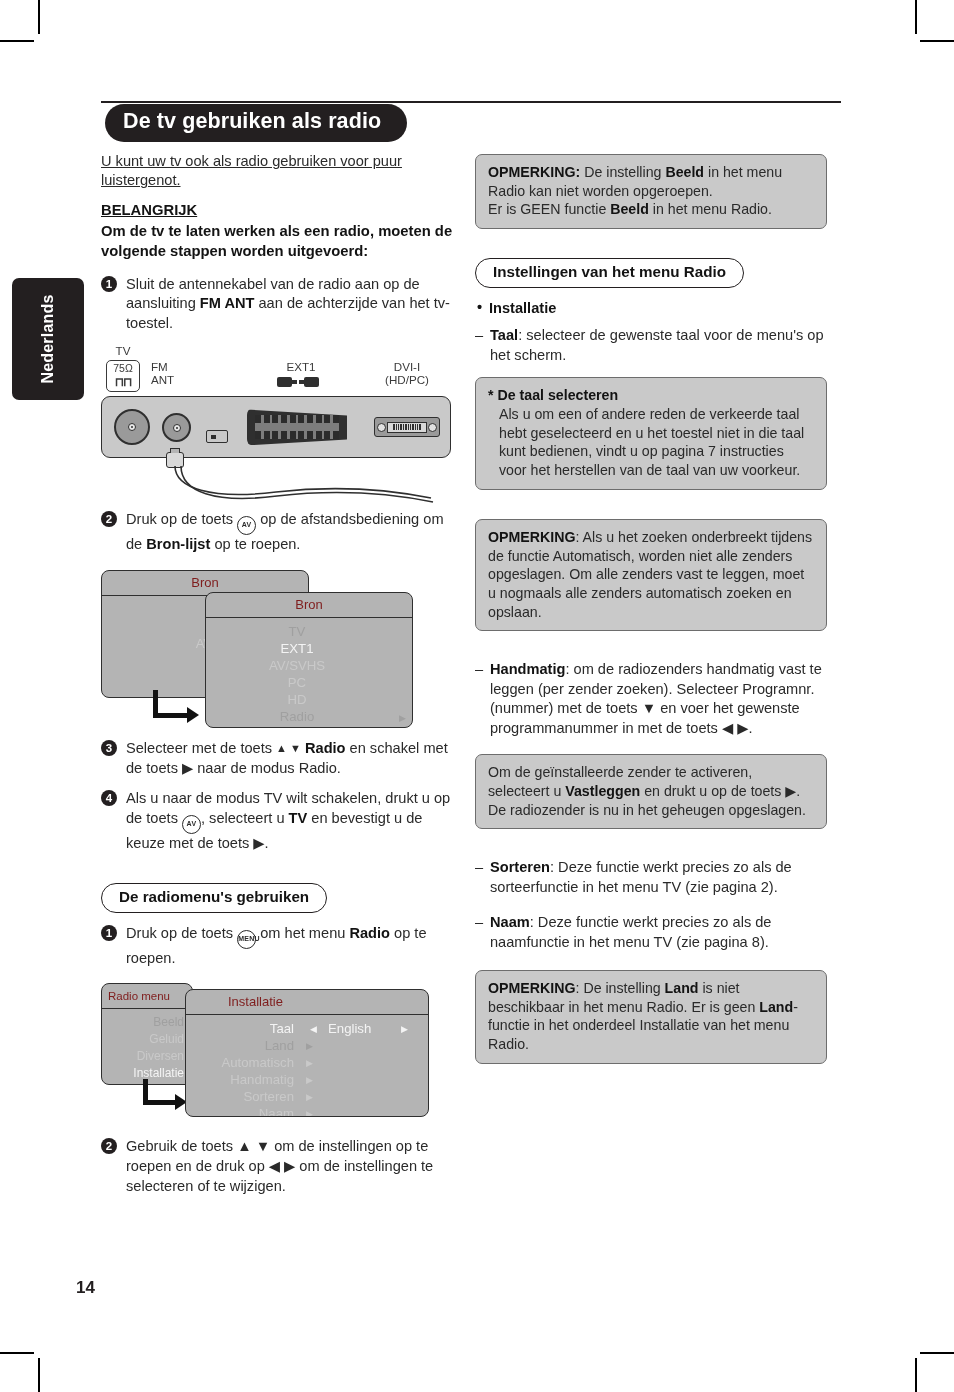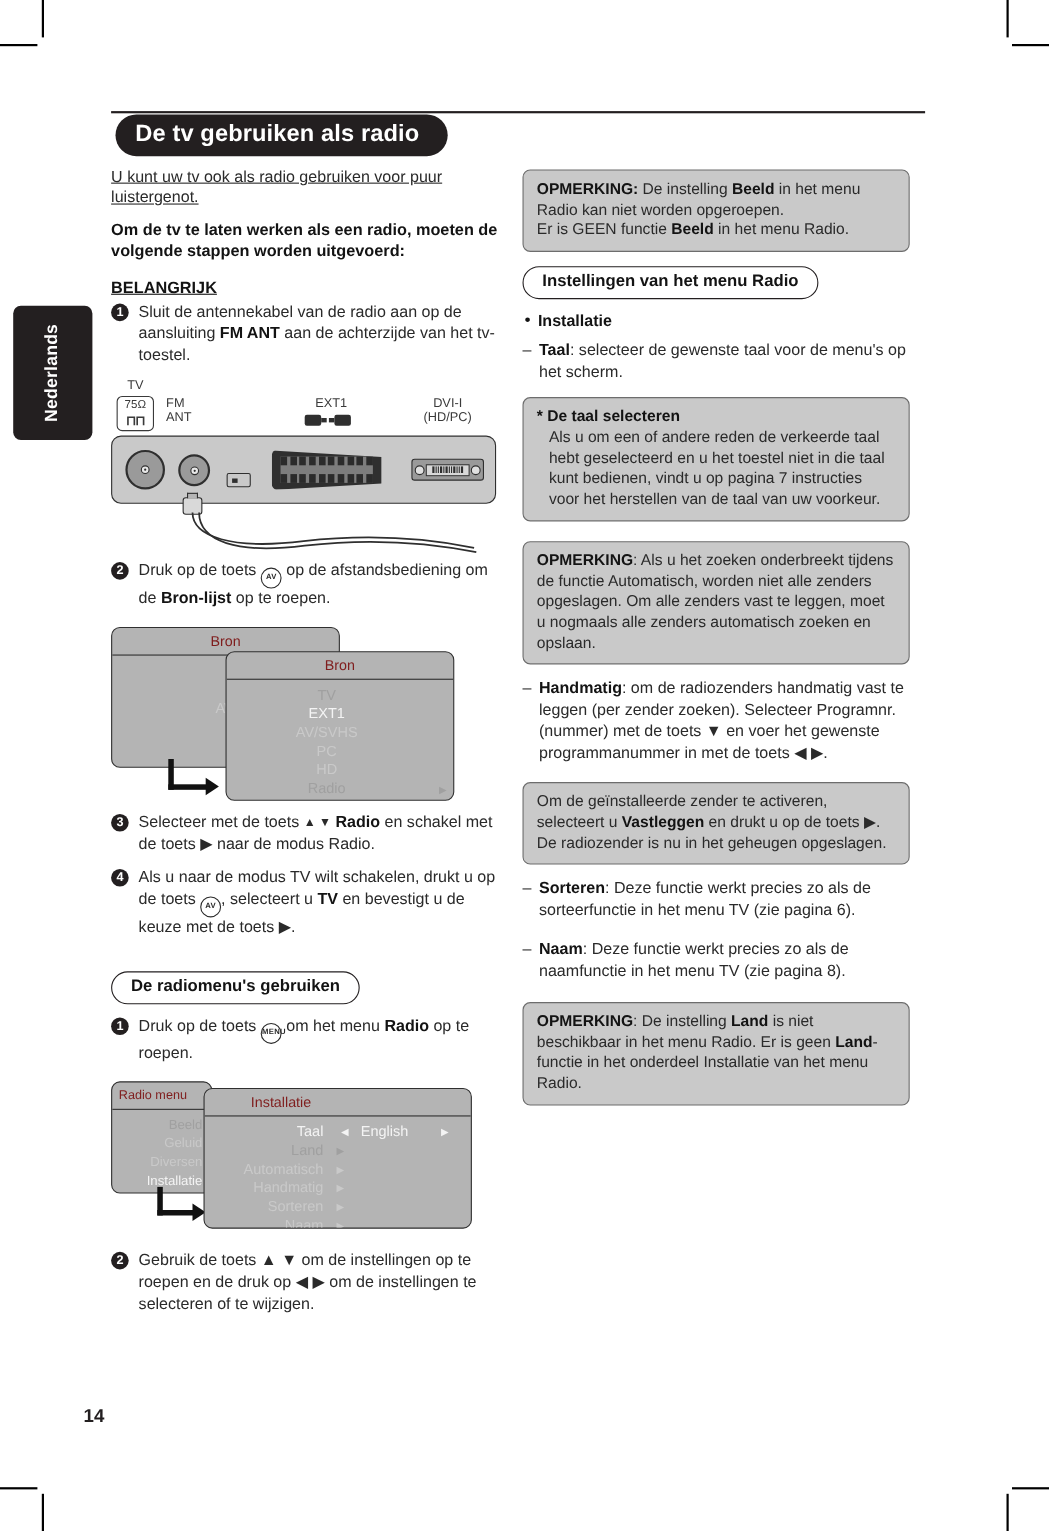--- a/index.html
+++ b/index.html
@@ -135,21 +135,21 @@
     vertical-align: -3px;
   }
   .arw { font-size: 11px; vertical-align: 1px; }
 
   
   .note {
     background: #c9c9c9;
     border: 1.4px solid #6d6d6d;
     border-radius: 7px;
     padding: 8px 12px 9px 12px;
-    margin: 0 0 13px 0;
+    margin: 0 0 29px 0;
     font-size: 14.2px;
     line-height: 1.32;
     color: #2a2a2a;
   }
   .note .ind { display: block; }
 
   
   .pill-outline {
     display: inline-block;
     border: 1.8px solid #231f20;
@@ -338,22 +338,22 @@
     <div id="title-rule"></div>
     <div id="title-pill">De tv gebruiken als radio</div>
   </div>
 
   <div id="cols">
 
     <div class="col" id="col-left">
 
       <p>U kunt uw tv ook als radio gebruiken voor puur luistergenot.</p>
 
+      <div class="heading-b u">BELANGRIJK</div>
       <div class="heading-b" style="margin-bottom:13px;">Om de tv te laten werken als een radio, moeten de volgende stappen worden uitgevoerd:</div>
-      <div class="heading-b u">BELANGRIJK</div>
 
       
       <div class="step">
         <span class="num">1</span>
         <span class="txt"><span>Sluit de antennekabel van de radio aan op de aansluiting </span><b>FM ANT</b><span> aan de achterzijde van het tv-toestel.</span></span>
       </div>
 
       
       <div id="panel-fig">
         <div class="p-lbl" style="left:4px;top:0;width:36px;">TV</div>
@@ -582,21 +582,21 @@
 
       <div class="dash">
         <b>Handmatig</b><span>: om de radiozenders handmatig vast te leggen (per zender zoeken). Selecteer Programnr. (nummer) met de toets ▼ en voer het gewenste programmanummer in met de toets ◀ ▶.</span>
       </div>
 
       <div class="note" style="margin-top:16px;">
         <span>Om de geïnstalleerde zender te activeren, selecteert u </span><b>Vastleggen</b><span> en drukt u op de toets ▶. De radiozender is nu in het geheugen opgeslagen.</span>
       </div>
 
       <div class="dash">
-        <b>Sorteren</b><span>: Deze functie werkt precies zo als de sorteerfunctie in het menu TV (zie pagina 6).</span>
+        <b>Sorteren</b><span>: Deze functie werkt precies zo als de sorteerfunctie in het menu TV (zie pagina 2).</span>
       </div>
 
       <div class="dash" style="margin-top:16px;">
         <b>Naam</b><span>: Deze functie werkt precies zo als de naamfunctie in het menu TV (zie pagina 8).</span>
       </div>
 
       <div class="note" style="margin-top:18px;">
         <b>OPMERKING</b><span>: De instelling </span><b>Land</b><span> is niet beschikbaar in het menu Radio. Er is geen </span><b>Land</b><span>-functie in het onderdeel Installatie van het menu Radio.</span>
       </div>
 

